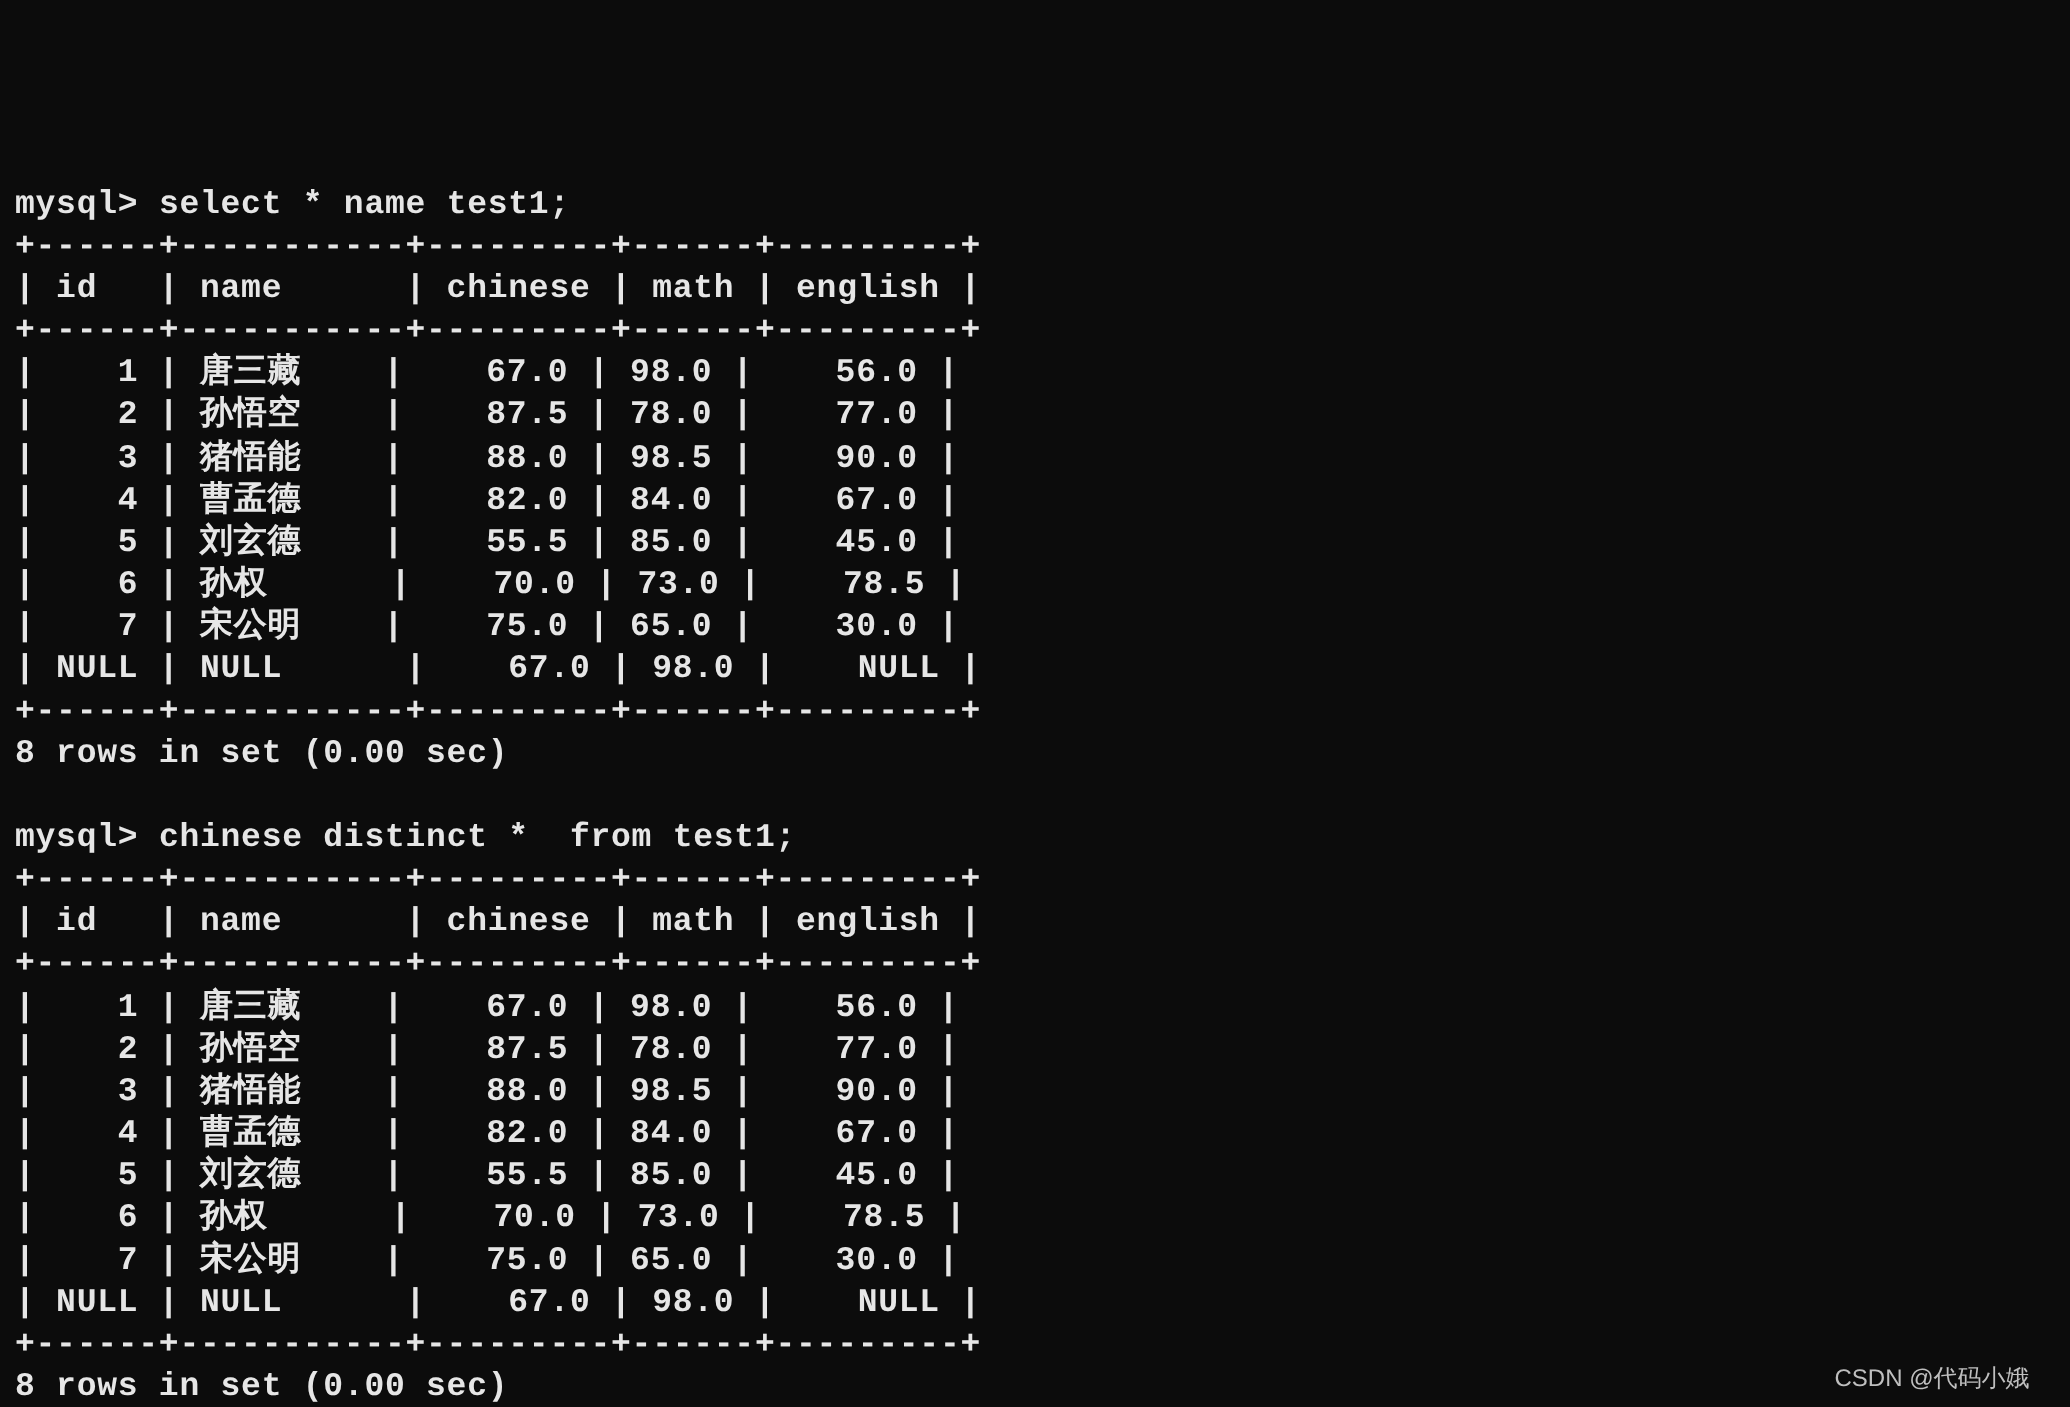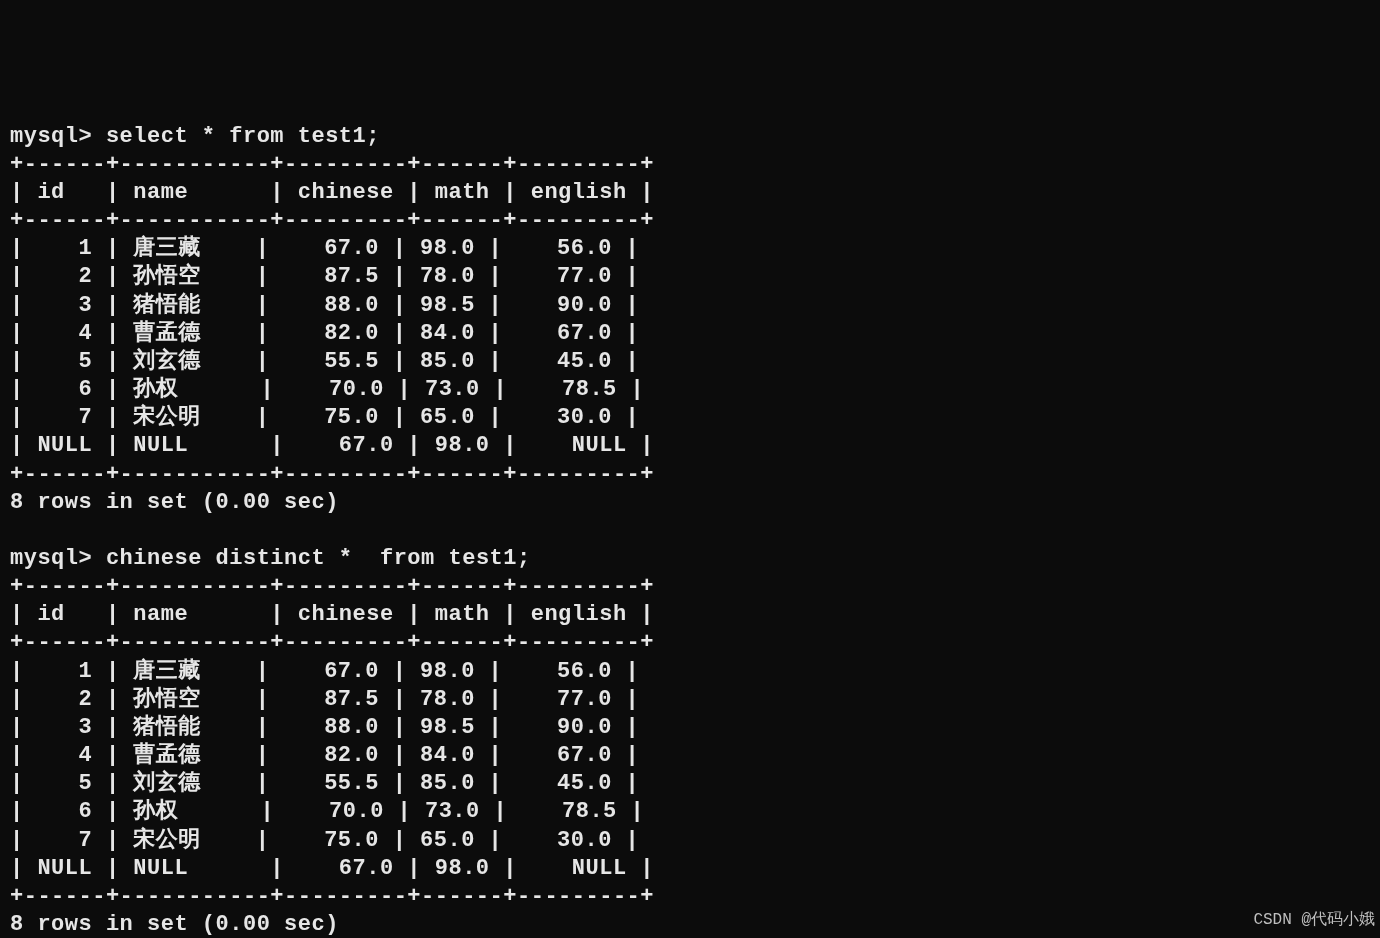--- a/index.html
+++ b/index.html
@@ -20,34 +20,34 @@
       height: 938px;
       overflow: hidden;
       position: relative;
     }
     .terminal {
       letter-spacing: 0.5px;
     }
     .watermark {
       position: absolute;
       bottom: 8px;
-      right: 5px;
+      right: 27px;
       color: #bfbfbf;
       font-size: 16px;
       font-weight: normal;
-      font-family: Liberation Mono, monospace;
+      font-family: Liberation Sans, sans-serif;
       letter-spacing: 0;
     }
   </style>
 </head>
 <body>
 
 
 
-<div class="terminal"><span>mysql&gt;</span> <span>select * from test1;</span>
+<div class="terminal"><span>mysql&gt;</span> <span>select * name test1;</span>
 <span>+------+-----------+---------+------+---------+</span>
 <span>| id   | name      | chinese | math | english |</span>
 <span>+------+-----------+---------+------+---------+</span>
 <span>|    1 | 唐三藏    |    67.0 | 98.0 |    56.0 |</span>
 <span>|    2 | 孙悟空    |    87.5 | 78.0 |    77.0 |</span>
 <span>|    3 | 猪悟能    |    88.0 | 98.5 |    90.0 |</span>
 <span>|    4 | 曹孟德    |    82.0 | 84.0 |    67.0 |</span>
 <span>|    5 | 刘玄德    |    55.5 | 85.0 |    45.0 |</span>
 <span>|    6 | 孙权      |    70.0 | 73.0 |    78.5 |</span>
 <span>|    7 | 宋公明    |    75.0 | 65.0 |    30.0 |</span>

